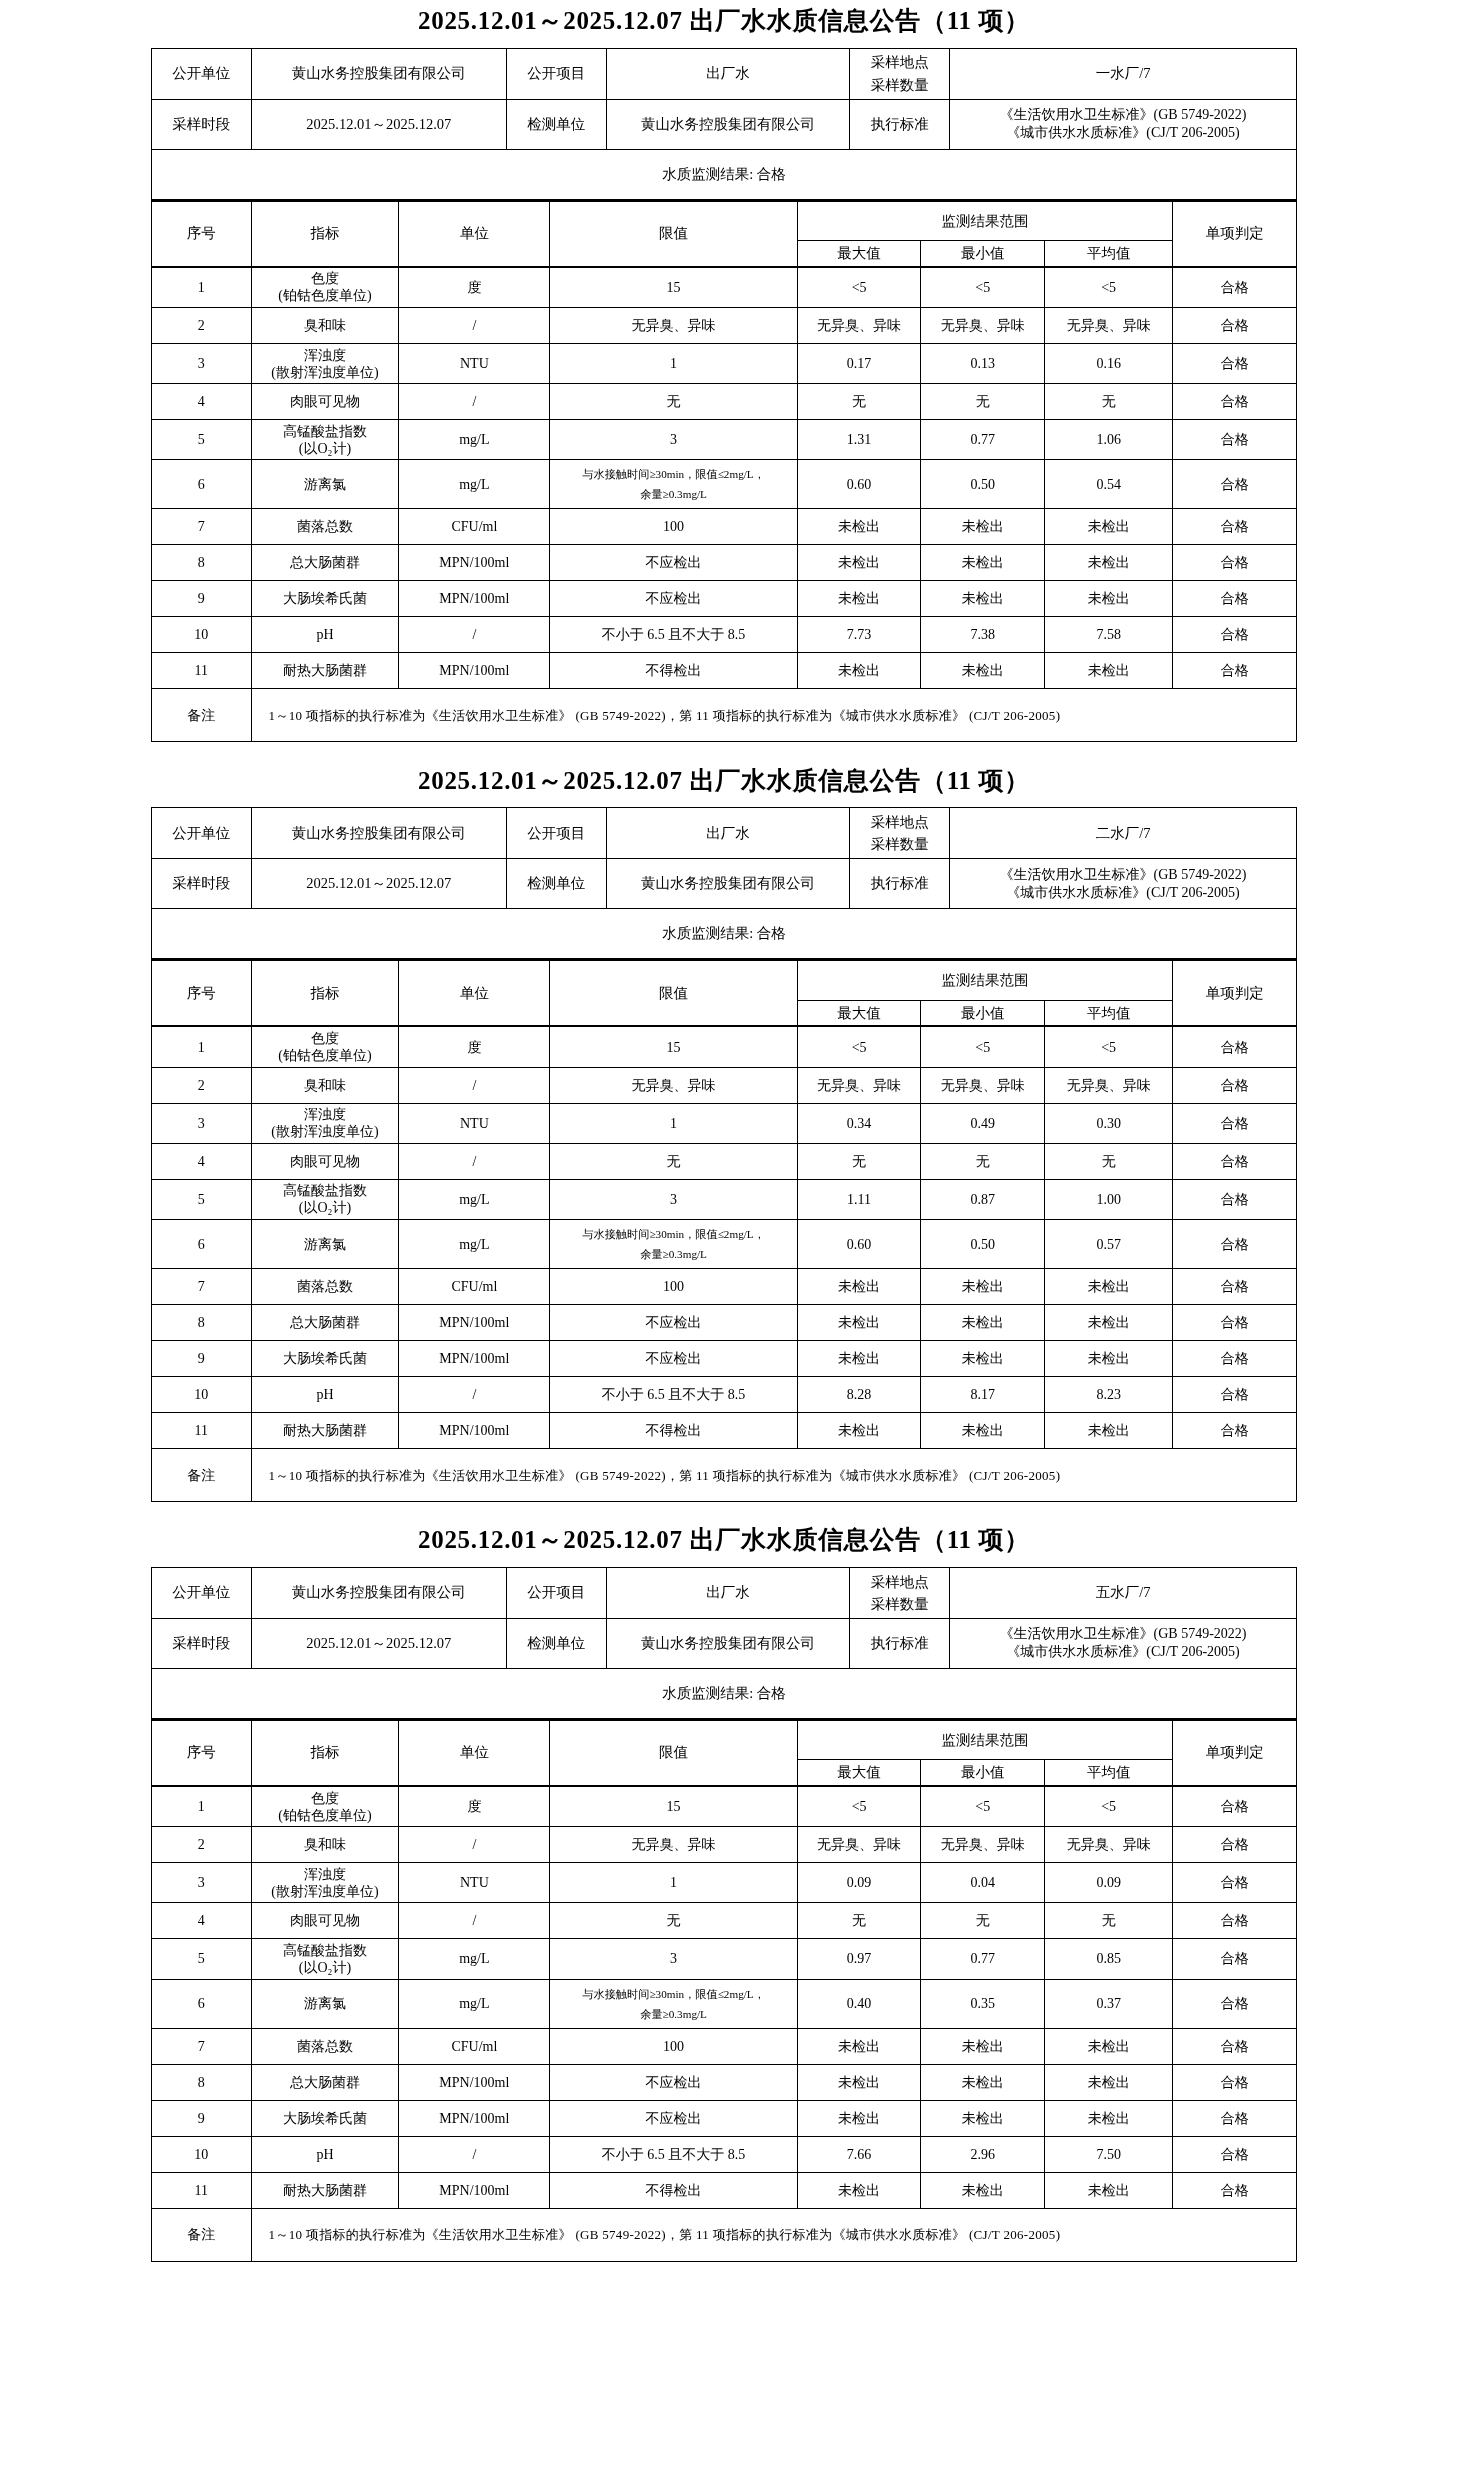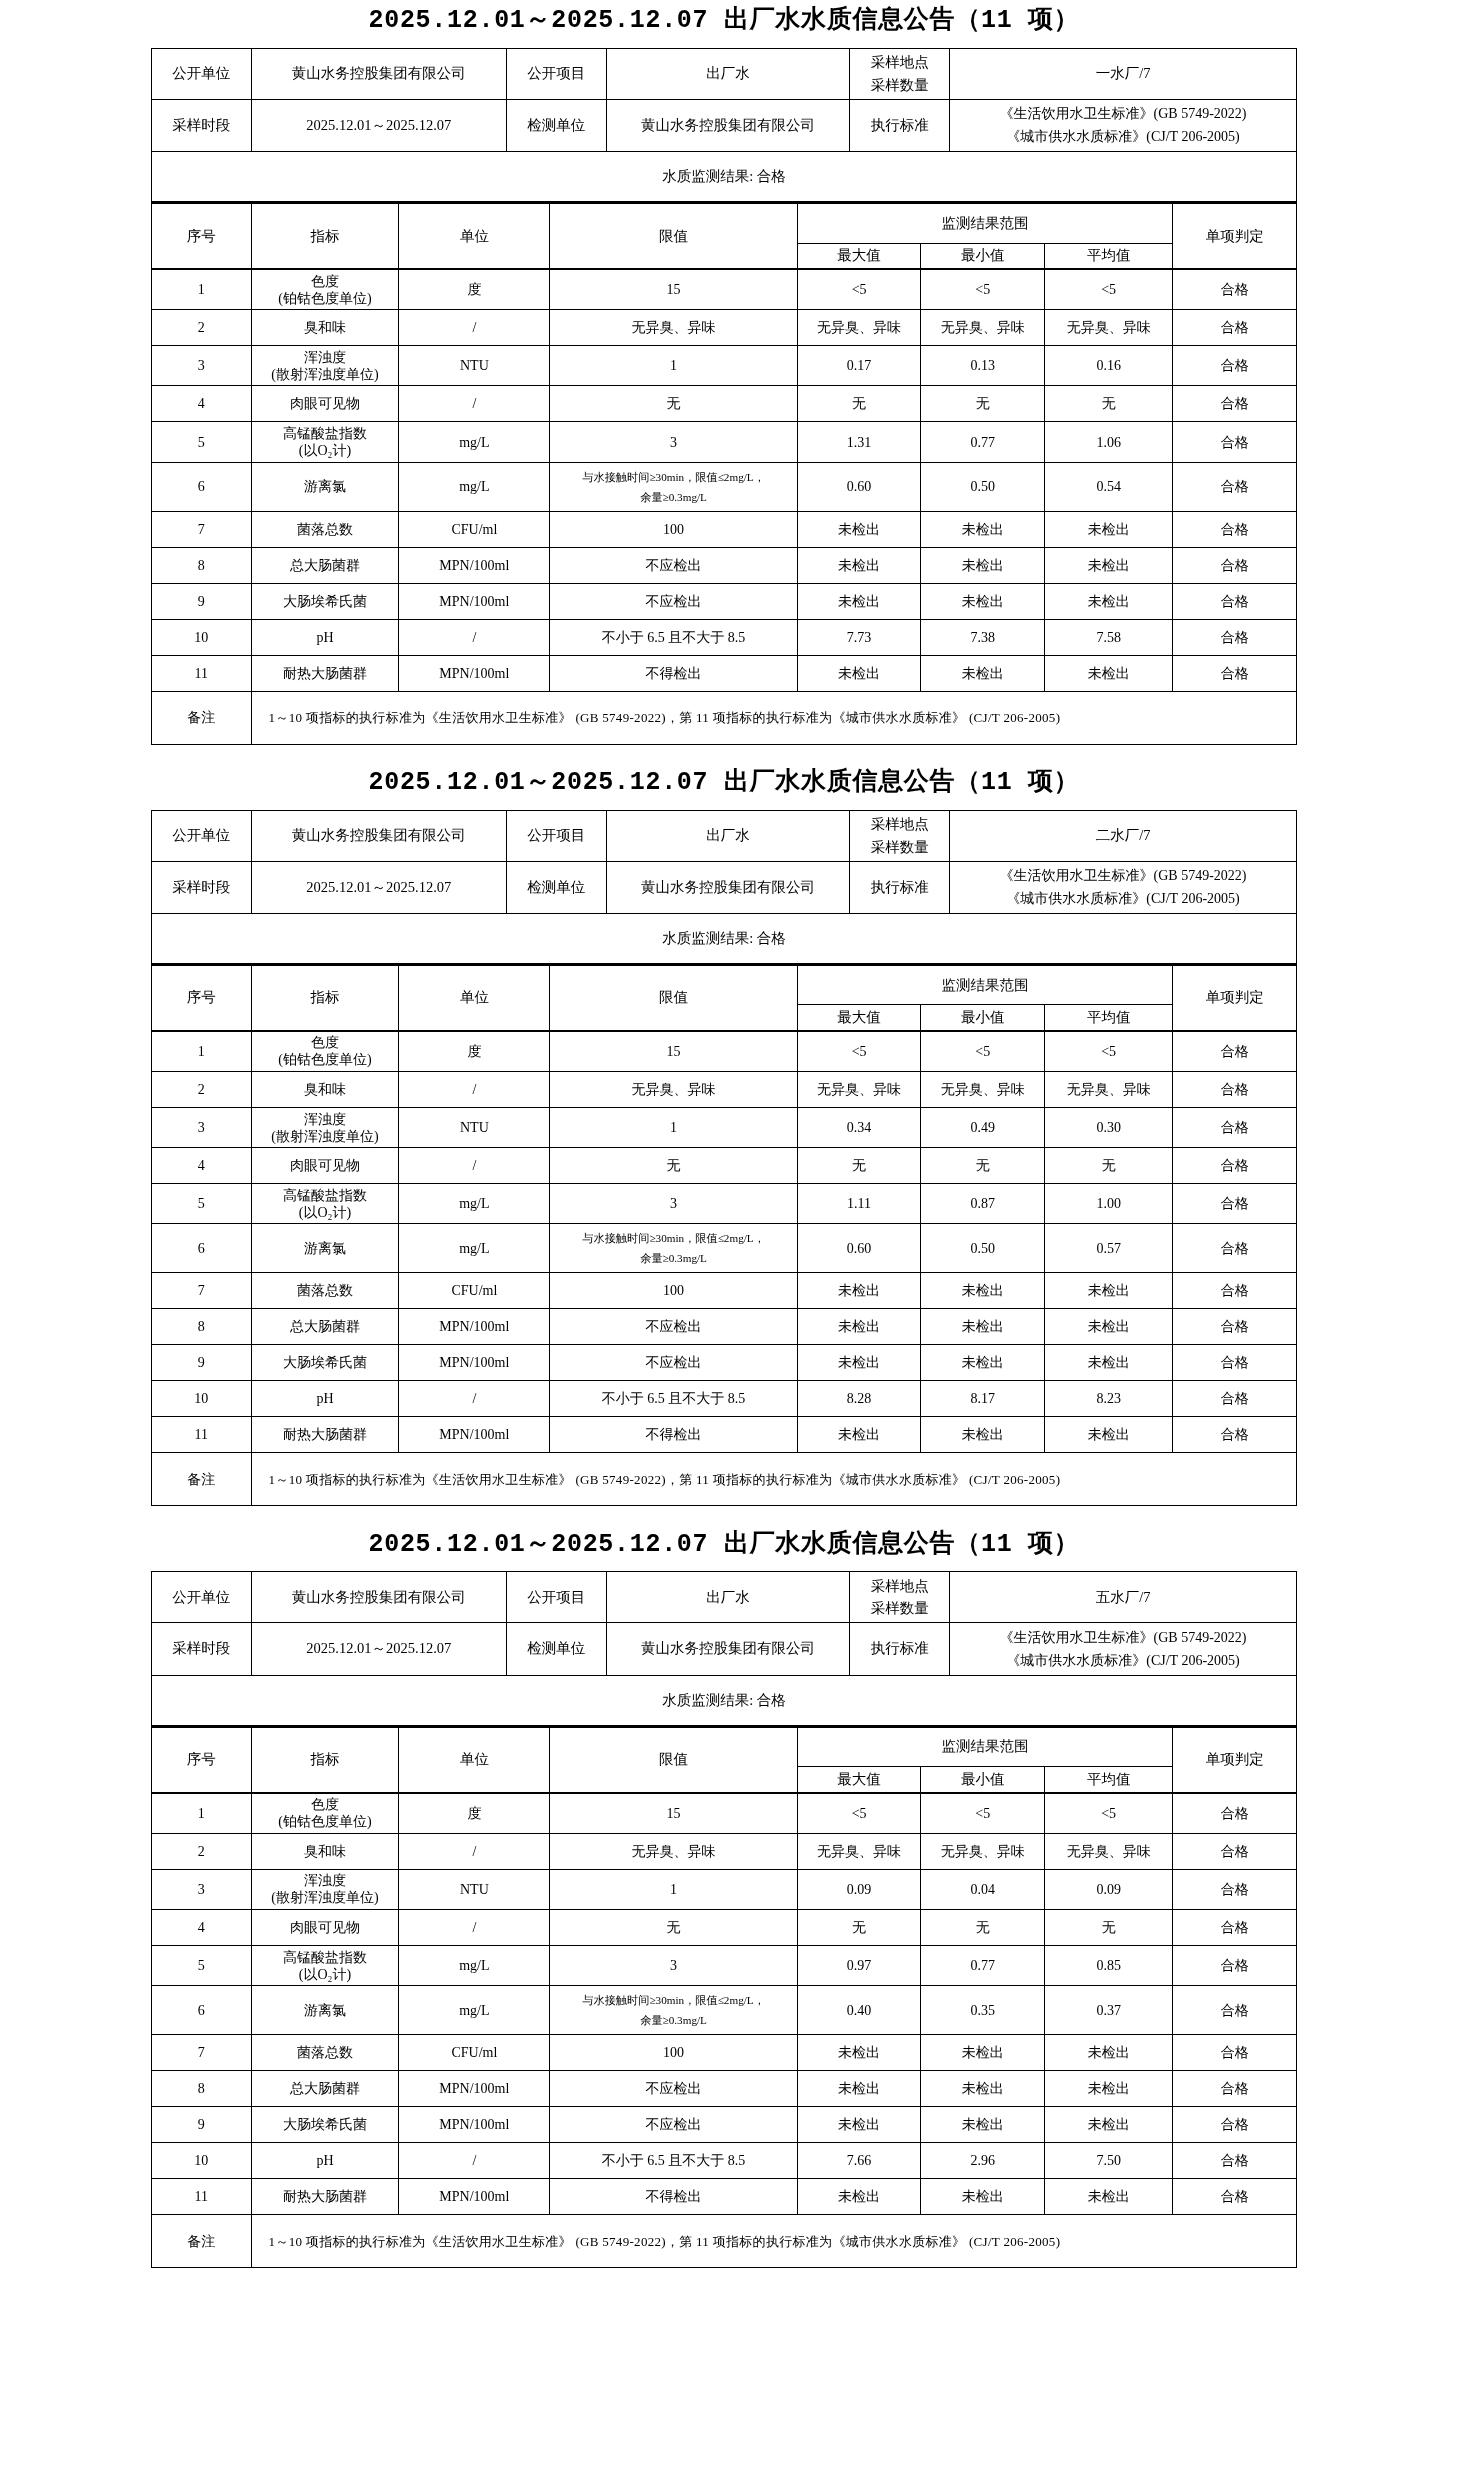--- a/index.html
+++ b/index.html
@@ -19,21 +19,21 @@
   #root { padding-top: 5.3px; }
 
   .sheet {
     width: 1146px;
     margin-left: 151px;
   }
 
   .title {
     margin: 0 0 10.6px 0;
     text-align: center;
-    font-family: Liberation Mono, monospace;
+    font-family: Liberation Serif, serif;
     font-weight: bold;
     font-size: 25px;
     line-height: 32px;
     letter-spacing: 0.7px;
   }
   .sheet + .sheet .title { margin-top: 22.4px; }
 
   table {
     border-collapse: collapse;
     width: 100%;
@@ -49,21 +49,21 @@
     padding: 2.6px 4px;
     white-space: pre-line;
     overflow: hidden;
   }
 
   
   .info-table { border: 1.3px solid #000; }
   .info-table td { font-size: 14.5px; }
   .info-table tr.row-a td { height: 51px; }
   .info-table tr.row-b td { height: 50px; }
-  .info-table td.std { font-size: 14px; line-height: 23px; }
+  .info-table td.std { font-size: 14px; line-height: 18px; }
   .info-table td.loc-label { line-height: 22.4px; }
 
   
   .result-row {
     border: 1.3px solid #000;
     border-top: none;
     height: 50px;
     display: flex;
     align-items: center;
     justify-content: center;

